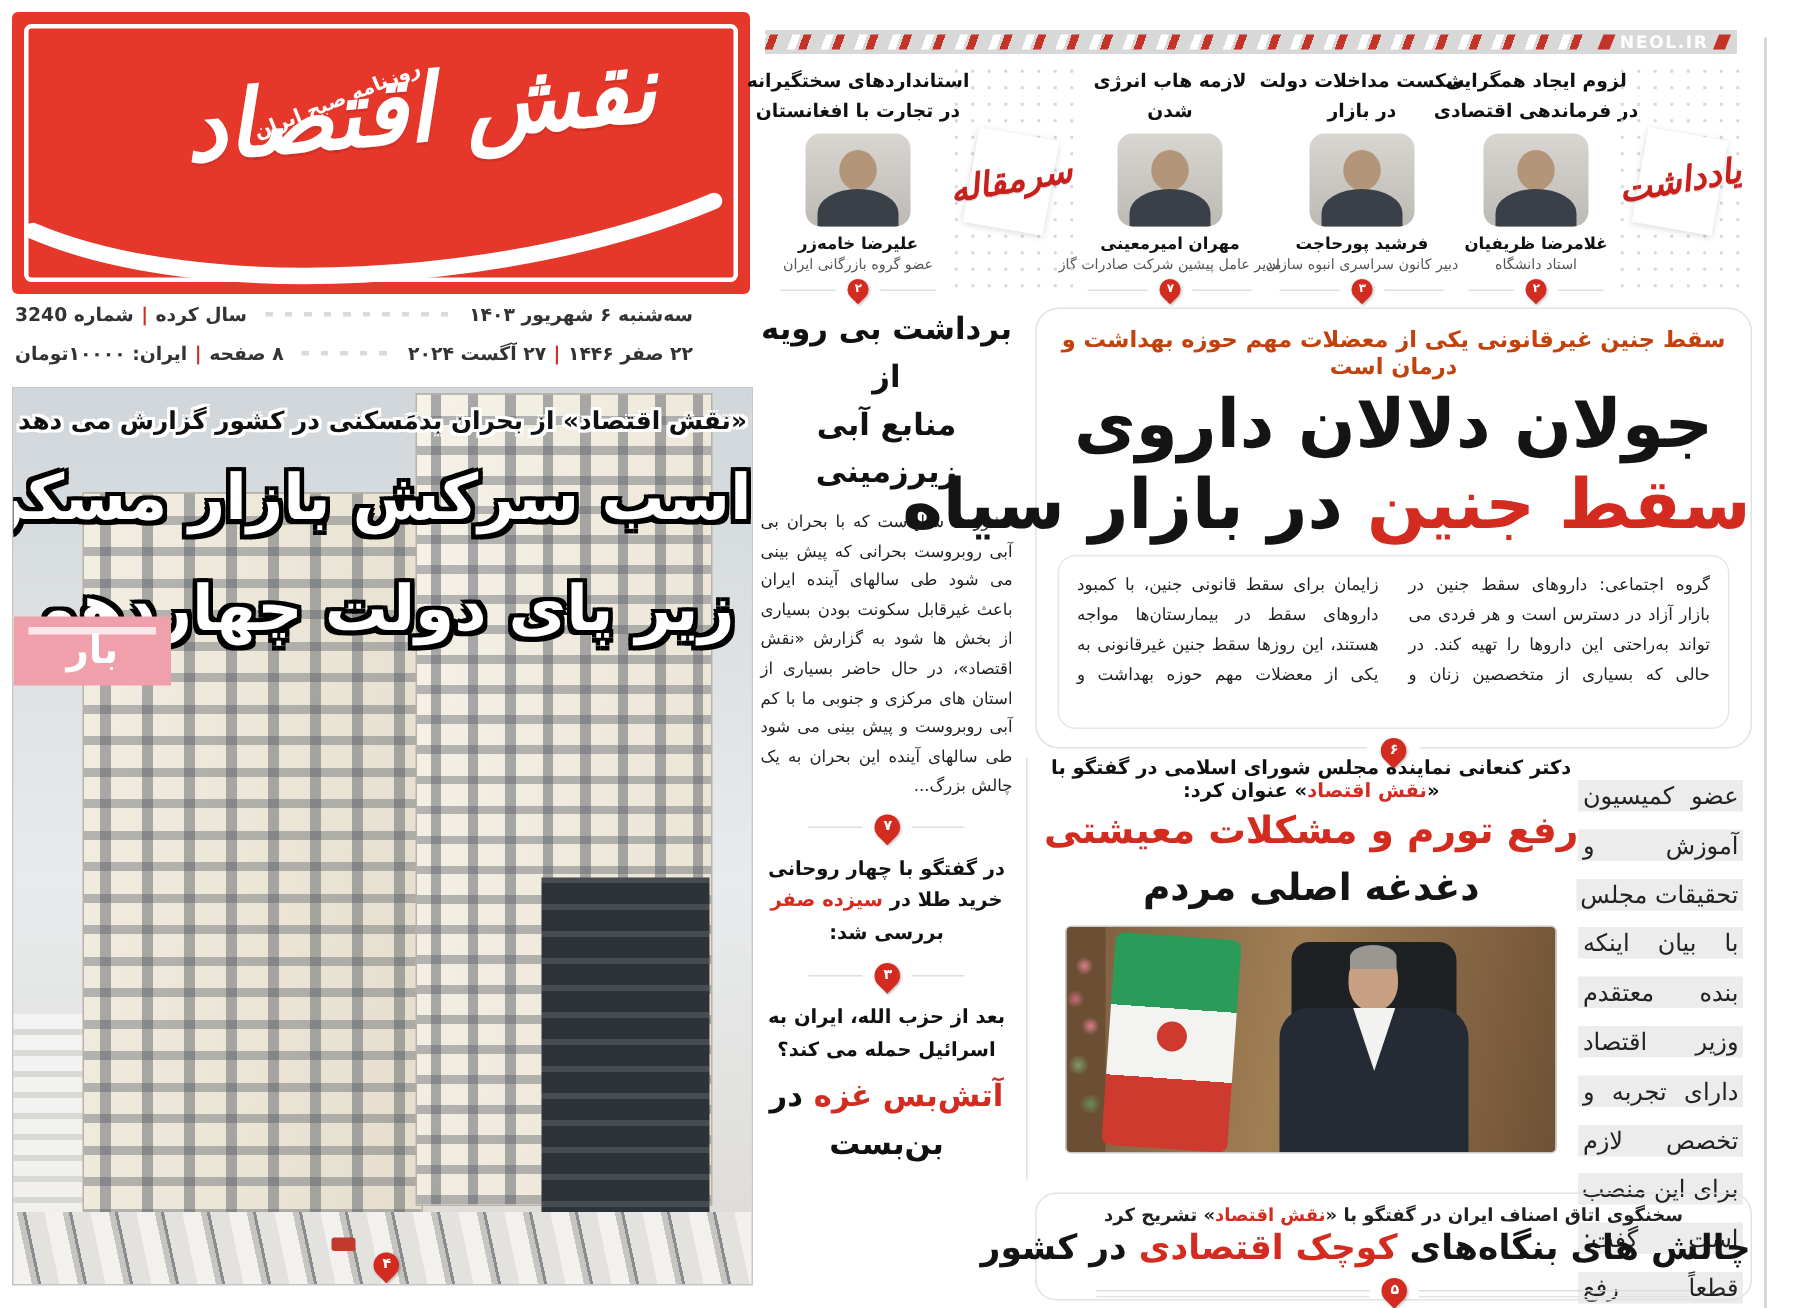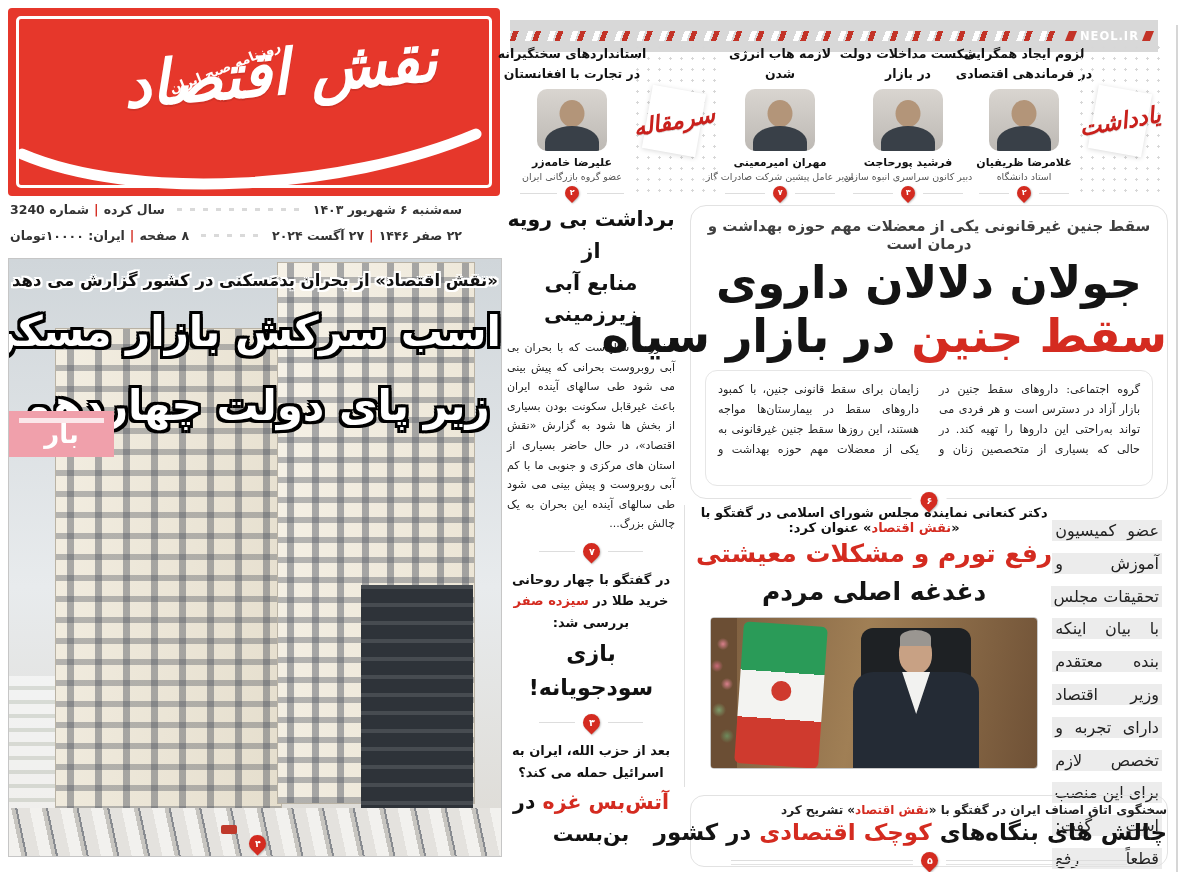--- a/index.html
+++ b/index.html
@@ -72,21 +72,21 @@
 
   
   .mid-col{left:505px;top:204px;width:172px;text-align:center;}
   .kicker-sm{font-size:13px;font-weight:bold;color:#111;line-height:1.65;}
   .red{color:#d42b20;}
   .mid-h{font-size:20.5px;font-weight:bold;color:#111;line-height:1.55;}
   .mid-body{font-size:11px;line-height:1.78;text-align:justify;color:#222;margin-top:7px;padding:0 2px;}
   .mid-div{margin:9px 34px;}
 
   
-  .neol-bar{left:510px;top:20px;width:648px;height:32px;background:#d8d8d8;display:flex;align-items:center;
+  .neol-bar{left:510px;top:20px;width:648px;height:16px;background:#d8d8d8;display:flex;align-items:center;
       overflow:hidden;}
   .neol-label{display:flex;align-items:center;gap:5px;padding:0 6px;color:#fff;font-weight:bold;
       font-size:11.5px;letter-spacing:1px;font-family:"DejaVu Sans",sans-serif;}
   .diamond{width:8px;height:10px;background:#c33327;transform:skewX(-22deg);}
   .neol-pattern{flex:1;height:10px;background:
       repeating-linear-gradient(-70deg,transparent 0 9px,#c33327 9px 14px,transparent 14px 16px,#fff 16px 21px);}
 
   .opinion-row{left:512px;top:42px;width:652px;height:158px;display:flex;direction:rtl;}
   .dotted-bg{background-image:radial-gradient(#d7d7d7 1.2px,transparent 1.3px);background-size:11px 11px;}
   .callig-box{width:82px;position:relative;display:flex;align-items:center;justify-content:center;}
@@ -104,21 +104,21 @@
       width:54px;height:32px;border-radius:50% 50% 0 0;background:#394048;}
   .col-name{font-size:11px;font-weight:bold;color:#111;margin-top:1px;white-space:nowrap;}
   .col-role{font-size:9.5px;color:#555;margin-top:2px;white-space:nowrap;}
   .col-div{width:86%;margin-top:4px;}
   .col-div .drop{width:14px;height:14px;}
   .col-div .drop>span{font-size:8px;}
 
   
   .main-art{left:690px;top:205px;width:476px;height:292px;border:1.5px solid #e2e2e2;border-radius:16px;
       text-align:center;}
-  .main-kicker{margin-top:11px;font-size:15px;font-weight:bold;color:#404040;}
+  .main-kicker{margin-top:11px;font-size:15px;font-weight:bold;color:#c2410c;}
   .main-h1{font-size:45px;font-weight:bold;color:#141414;line-height:1.25;margin-top:2px;white-space:nowrap;}
   .main-h2{font-size:46px;font-weight:bold;line-height:1.1;white-space:nowrap;text-align:right;}
   .main-body{margin:8px 14px 0;border:1.5px solid #e6e6e6;border-radius:12px;padding:9px 12px;
       font-size:11.2px;line-height:1.8;text-align:justify;color:#222;
       column-count:2;column-gap:20px;height:96px;overflow:hidden;}
   .straddle{position:absolute;bottom:-11px;left:50%;transform:translateX(-50%);background:#fff;padding:0 9px;}
 
   
   .mp-art{left:690px;top:503px;width:476px;height:284px;display:flex;direction:rtl;}
   .vline-mid{left:684px;top:505px;width:1px;height:282px;background:#e0e0e0;}
@@ -150,21 +150,21 @@
       radial-gradient(circle 5px at 12px 26px,#d9808c,transparent 6px),
       radial-gradient(circle 5px at 6px 48px,#c96a78,transparent 6px),
       radial-gradient(circle 5px at 16px 66px,#d9808c,transparent 6px),
       radial-gradient(circle 6px at 8px 92px,#7d9b6a,transparent 7px),
       radial-gradient(circle 6px at 16px 118px,#6d8b5c,transparent 7px),#6b4e34;}
   .mp-side .sec-div{width:92%;margin-top:10px;}
 
   
   .bottom-art{left:690px;top:795px;width:476px;height:70px;border:1.5px solid #e2e2e2;border-radius:14px;
       text-align:center;}
-  .bottom-kicker{margin-top:7px;font-size:12px;font-weight:bold;color:#222;text-align:right;}
+  .bottom-kicker{margin-top:7px;font-size:12px;font-weight:bold;color:#222;}
   .bottom-h{font-size:23px;font-weight:bold;line-height:1.35;white-space:nowrap;}
   .bottom-div{position:absolute;left:40px;right:40px;bottom:-3px;}
 </style>
 </head>
 <body>
 
 <div class="page">
 
   <div class="abs masthead">
     <div class="masthead-inner"></div>
@@ -312,21 +312,20 @@
             <span>۷</span>
           </div>
         <div class="line"></div>
         </div>
     </div>
 
     <div>
       <div class="kicker-sm">
         <span>در گفتگو با چهار روحانی خرید طلا در </span><span class="red">سیزده صفر</span><span> بررسی شد:</span>
       </div>
-      <div class="mid-h" style="font-size:22px;margin-top:4px;">بازی سودجویانه!</div>
       <div class="sec-div mid-div">
           <div class="line"></div>
         <div class="drop">
             <span>۳</span>
           </div>
         <div class="line"></div>
         </div>
     </div>
 
     <div>

